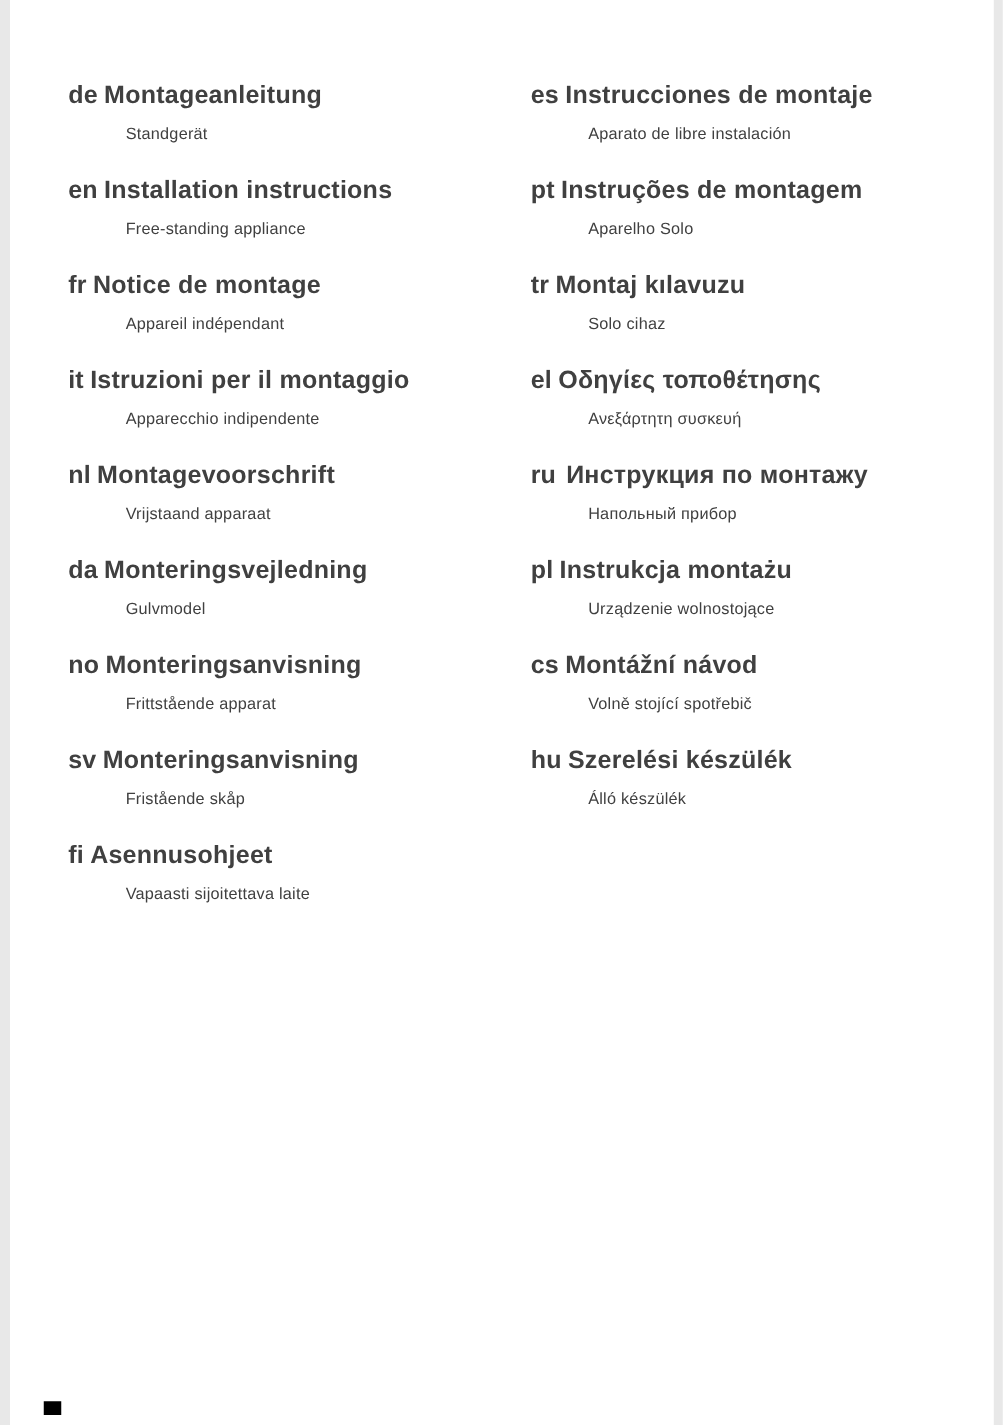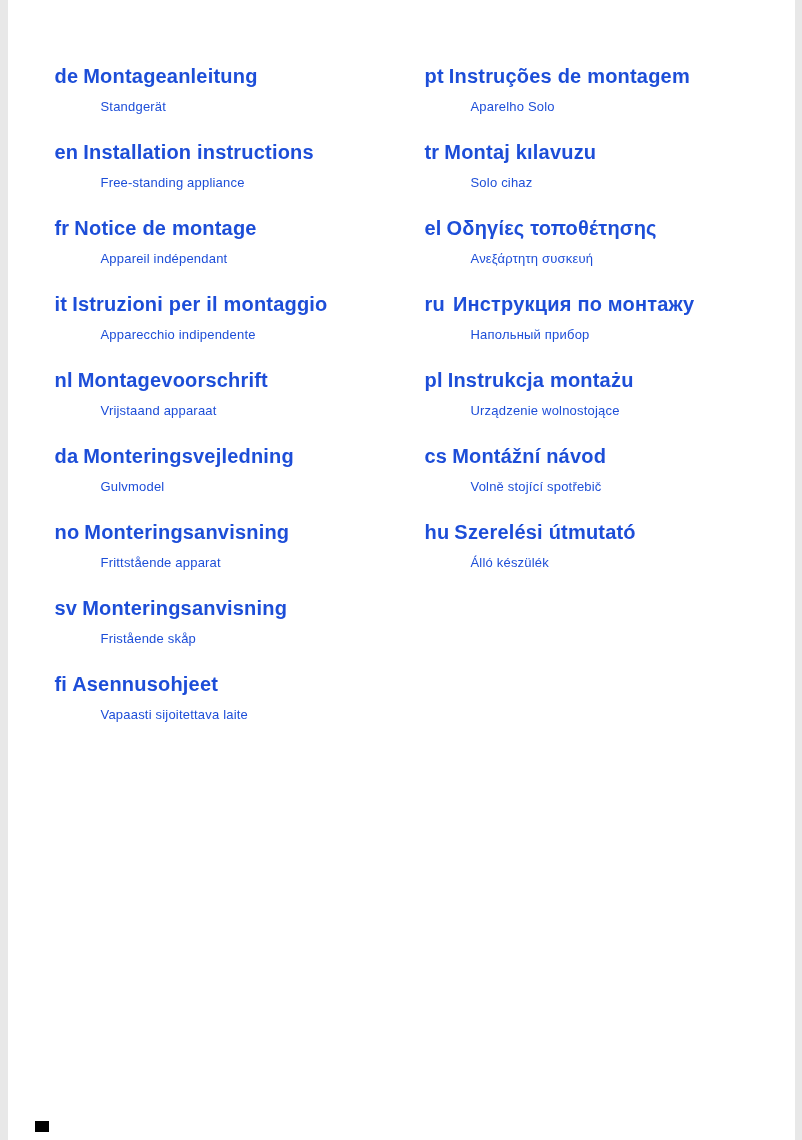--- a/index.html
+++ b/index.html
@@ -1,21 +1,21 @@
 <!DOCTYPE html>
 <html><head>
 <meta charset="utf-8">
 <style>
   html, body { margin: 0; padding: 0; background: #e8e8e8; }
   .page {
     position: relative;
     width: 787px;
     height: 1140px;
     background: #ffffff;
-    color: #1d4ed8;
+    color: #404040;
     font-family: "Liberation Sans", sans-serif;
     overflow: hidden;
     margin: 0 auto;
   }
   .column {
     position: absolute;
     top: 64px;
   }
   .column-left  { left: 47px;  width: 360px; }
   .column-right { left: 417px; width: 378px; }
@@ -96,20 +96,24 @@
 
     <div class="entry">
       <div class="title-line"><span class="code">fi</span><span>Asennusohjeet</span></div>
       <div class="subtitle">Vapaasti sijoitettava laite</div>
     </div>
 
   </div>
 
   <div class="column column-right">
 
+    <div class="entry">
+      <div class="title-line"><span class="code">es</span><span>Instrucciones de montaje</span></div>
+      <div class="subtitle">Aparato de libre instalación</div>
+    </div>
 
     <div class="entry">
       <div class="title-line"><span class="code">pt</span><span>Instruções de montagem</span></div>
       <div class="subtitle">Aparelho Solo</div>
     </div>
 
     <div class="entry">
       <div class="title-line"><span class="code">tr</span><span>Montaj kılavuzu</span></div>
       <div class="subtitle">Solo cihaz</div>
     </div>
@@ -129,21 +133,21 @@
       <div class="subtitle">Urządzenie wolnostojące</div>
     </div>
 
     <div class="entry">
       <div class="title-line"><span class="code">cs</span><span>Montážní návod</span></div>
       <div class="subtitle">Volně stojící spotřebič</div>
     </div>
 
 
     <div class="entry">
-      <div class="title-line"><span class="code">hu</span><span>Szerelési útmutató</span></div>
+      <div class="title-line"><span class="code">hu</span><span>Szerelési készülék</span></div>
       <div class="subtitle">Álló készülék</div>
     </div>
 
   </div>
 
   <div class="corner-mark"></div>
 
 </div>
 
 </body></html>

